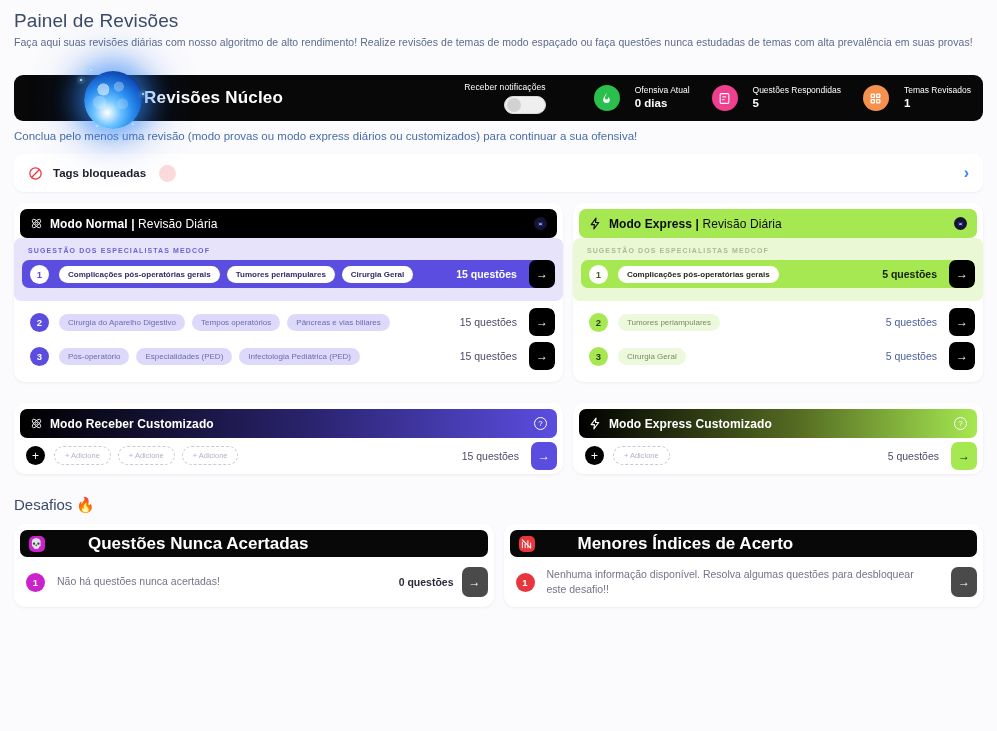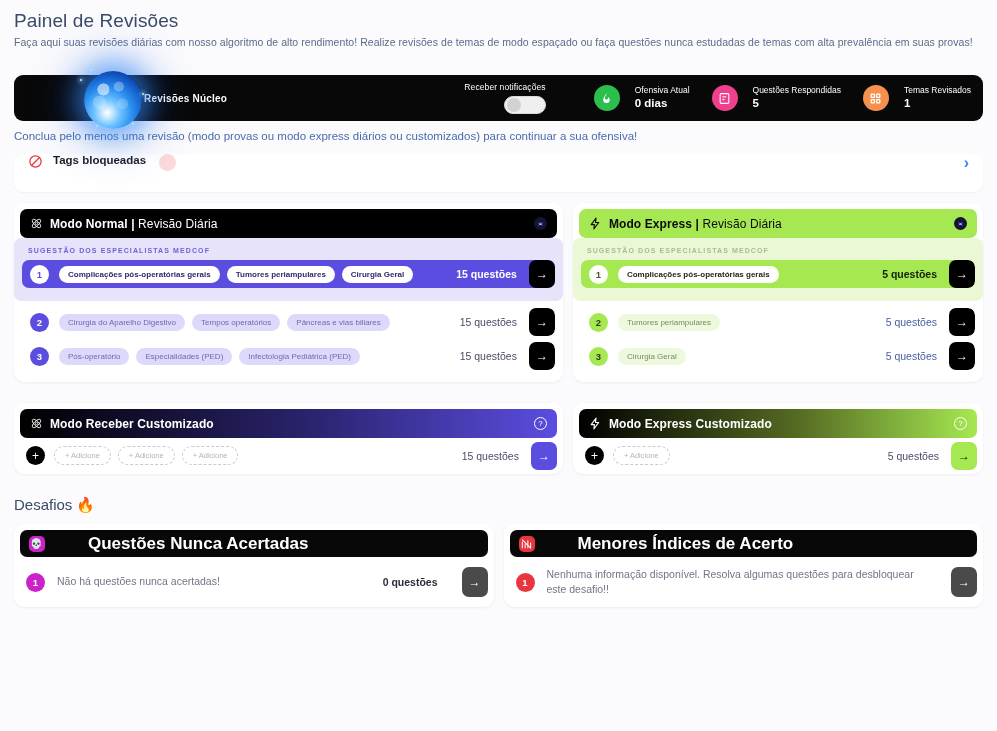--- a/index.html
+++ b/index.html
@@ -50,21 +50,21 @@
     border-radius:50%;
     background:
       radial-gradient(circle at 30% 28%, rgba(255,255,255,.55) 0 12%, transparent 13%),
       radial-gradient(circle at 62% 22%, rgba(255,255,255,.30) 0 10%, transparent 11%),
       radial-gradient(circle at 22% 55%, rgba(255,255,255,.22) 0 14%, transparent 15%),
       radial-gradient(circle at 70% 58%, rgba(255,255,255,.18) 0 12%, transparent 13%);
   }
   .spark { position:absolute; width:2px; height:2px; border-radius:50%; background:#bfe4ff; box-shadow:0 0 4px 1px #8fd0ff;}
   .hero-title {
     margin-left: 130px;
-    color: #ffffff; font-size: 10px; font-weight: bold;
+    color: #ffffff; font-size: 17px; font-weight: bold;
     letter-spacing: .2px;
   }
   .hero-right {
     margin-left: auto; display: flex; align-items: center;
     gap: 0; padding-right: 12px;
   }
   .notif {
     display: flex; flex-direction: column; align-items: flex-end;
     margin-right: 48px;
   }
@@ -90,21 +90,21 @@
   .stat-label { color: #fff; font-size: 8.5px; }
   .stat-value { color: #fff; font-size: 11.5px; font-weight: bold; margin-top: 2px;}
 
   .hero-note {
     margin-top: 9px; font-size: 11.5px; color: #4a6ca8;
   }
 
   
   .tags-card {
     margin-top: 12px; height: 38px; background:#fff;
-    border-radius: 9px; display:flex; 
+    border-radius: 9px; display:flex; align-items:center;
     padding: 0 8px 0 14px;
     box-shadow: 0 1px 2px rgba(20,20,50,.05);
     cursor: pointer;
   }
   .ban-ico { width:15px; height:15px; margin-right:10px; flex:none; }
   .tags-label { font-size: 11.5px; color:#1d1d28; font-weight:600; }
   .tag-dot {
     width: 17px; height: 17px; border-radius: 50%;
     background: #fadadb; margin-left: 13px;
   }
@@ -238,21 +238,21 @@
   .ch-title { font-size:17px; font-weight:700;margin-left:36px; }
   .ch-row { display:flex; align-items:center; min-height:30px; padding: 10px 0 4px 0;}
   .ch-num {
     width:19px; height:19px; border-radius:50%; flex:none; color:#fff;
     font-size:9.5px; font-weight:700; display:flex; align-items:center;
     justify-content:center; margin: 0 12px 0 6px;
   }
   .num-magenta { background:#cc22cc; }
   .num-red { background:#e8363f; }
   .ch-text { font-size:10.5px; color:#747488; flex:1; line-height:1.45; padding-right:8px;}
-  .ch-count { font-size:10.5px; color:#2b2b3a; font-weight:600; white-space:nowrap; padding-right:24px;}
+  .ch-count { font-size:10.5px; color:#2b2b3a; font-weight:600; white-space:nowrap; padding-right:8px;}
   .go-gray { background:#4a4a4a; width:26px; height:30px; }
 </style>
 </head>
 <body>
 
 <div class="page">
 
   <div class="page-title">Painel de Revisões</div>
   <div class="page-sub">Faça aqui suas revisões diárias com nosso algoritmo de alto rendimento! Realize revisões de temas de modo espaçado ou faça questões nunca estudadas de temas com alta prevalência em suas provas!</div>
 

